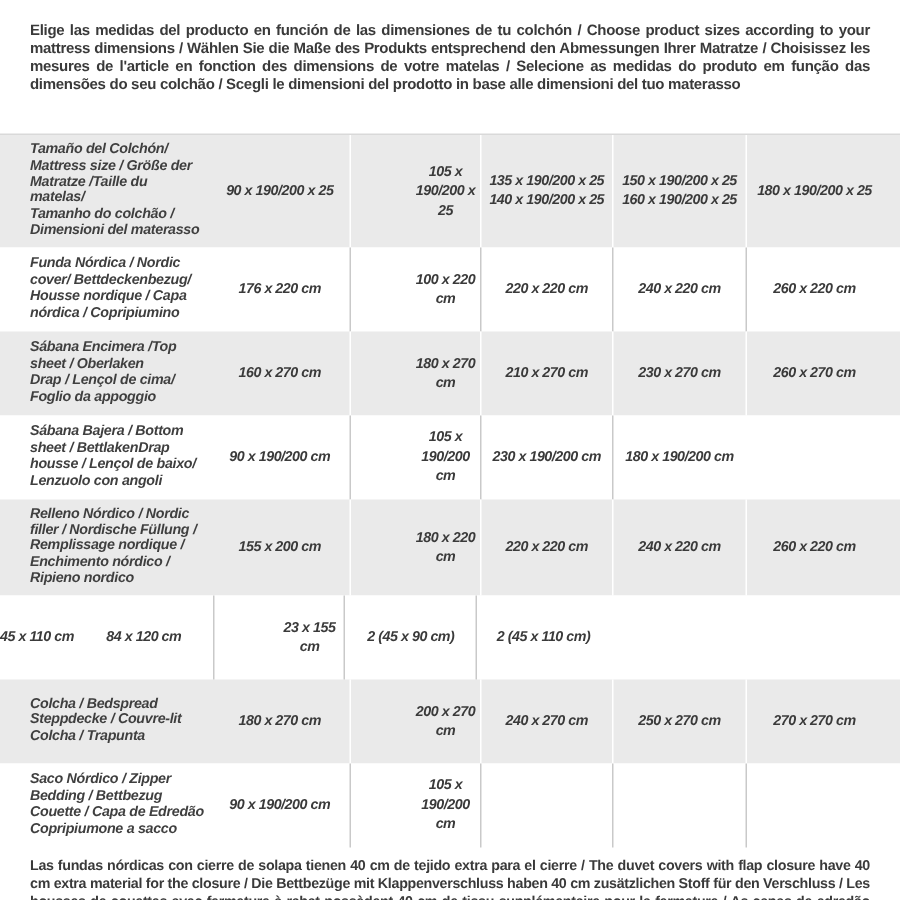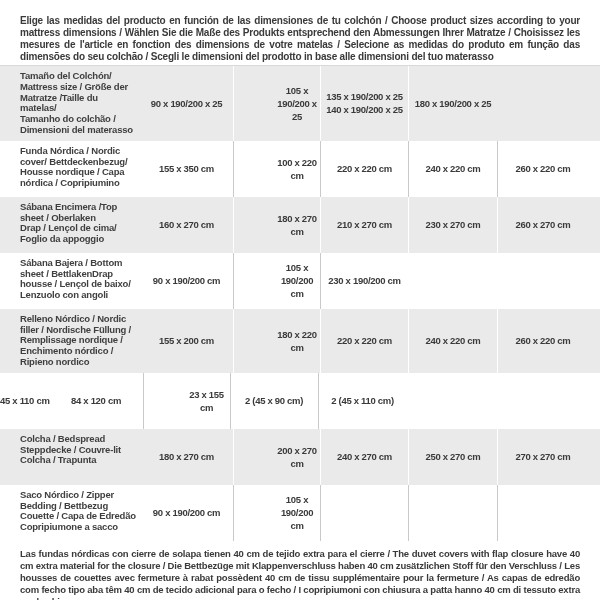--- a/index.html
+++ b/index.html
@@ -6,37 +6,39 @@
   body {
     width: 600px; height: 600px;
     background: #ffffff;
     font-family: "Liberation Sans", sans-serif;
     color: #3d3d3d;
     overflow: hidden;
   }
   .page { width: 600px; height: 600px; overflow: hidden; }
 
   .intro {
-    padding: 15px 20px 2px 20px;
+    padding: 15px 20px 26px 20px;
     font-size: 10px;
     font-weight: 700;
     line-height: 12px;
     letter-spacing: -0.2px;
     text-align: justify;
     color: #3a3a3a;
   }
 
   .size-table {
     width: 600px;
     border-top: 1px solid #d9d9d9;
   }
   .trow {
     display: flex;
+    align-items: center;
     min-height: 56px;
     background: #ffffff;
+    font-style: italic;
   }
   .trow:nth-child(odd) { background: #eaeaea; }
 
   .cell { box-sizing: border-box; }
 
   .label-cell {
     width: 140px;
     padding: 5px 4px 5px 20px;
     font-size: 9.5px;
     font-weight: 700;
@@ -89,29 +91,31 @@
     <div class="trow">
       <div class="cell label-cell">Tamaño del Colchón/
 Mattress size / Größe der
 Matratze /Taille du matelas/
 Tamanho do colchão /
 Dimensioni del materasso</div>
       <div class="cell value-cell">90 x 190/200 x 25</div>
       <div class="cell value-cell">105 x 190/200 x 25</div>
       <div class="cell value-cell">135 x 190/200 x 25
 140 x 190/200 x 25</div>
+      <div class="cell value-cell">150 x 190/200 x 25
+160 x 190/200 x 25</div>
       <div class="cell value-cell">180 x 190/200 x 25</div>
     </div>
 
     <div class="trow">
       <div class="cell label-cell">Funda Nórdica / Nordic
 cover/ Bettdeckenbezug/
 Housse nordique / Capa
 nórdica / Copripiumino</div>
-      <div class="cell value-cell">155 x 350 cm</div>
+      <div class="cell value-cell">176 x 220 cm</div>
       <div class="cell value-cell">100 x 220 cm</div>
       <div class="cell value-cell">220 x 220 cm</div>
       <div class="cell value-cell">240 x 220 cm</div>
       <div class="cell value-cell">260 x 220 cm</div>
     </div>
 
     <div class="trow">
       <div class="cell label-cell">Sábana Encimera /Top
 sheet / Oberlaken
 Drap / Lençol de cima/
@@ -124,20 +128,21 @@
     </div>
 
     <div class="trow">
       <div class="cell label-cell">Sábana Bajera / Bottom
 sheet / BettlakenDrap
 housse / Lençol de baixo/
 Lenzuolo con angoli</div>
       <div class="cell value-cell">90 x 190/200 cm</div>
       <div class="cell value-cell">105 x 190/200 cm</div>
       <div class="cell value-cell">230 x 190/200 cm</div>
+      <div class="cell value-cell">180 x 190/200 cm</div>
     </div>
 
     <div class="trow">
       <div class="cell label-cell">Relleno Nórdico / Nordic
 filler / Nordische Füllung /
 Remplissage nordique /
 Enchimento nórdico /
 Ripieno nordico</div>
       <div class="cell value-cell">155 x 200 cm</div>
       <div class="cell value-cell">180 x 220 cm</div>

